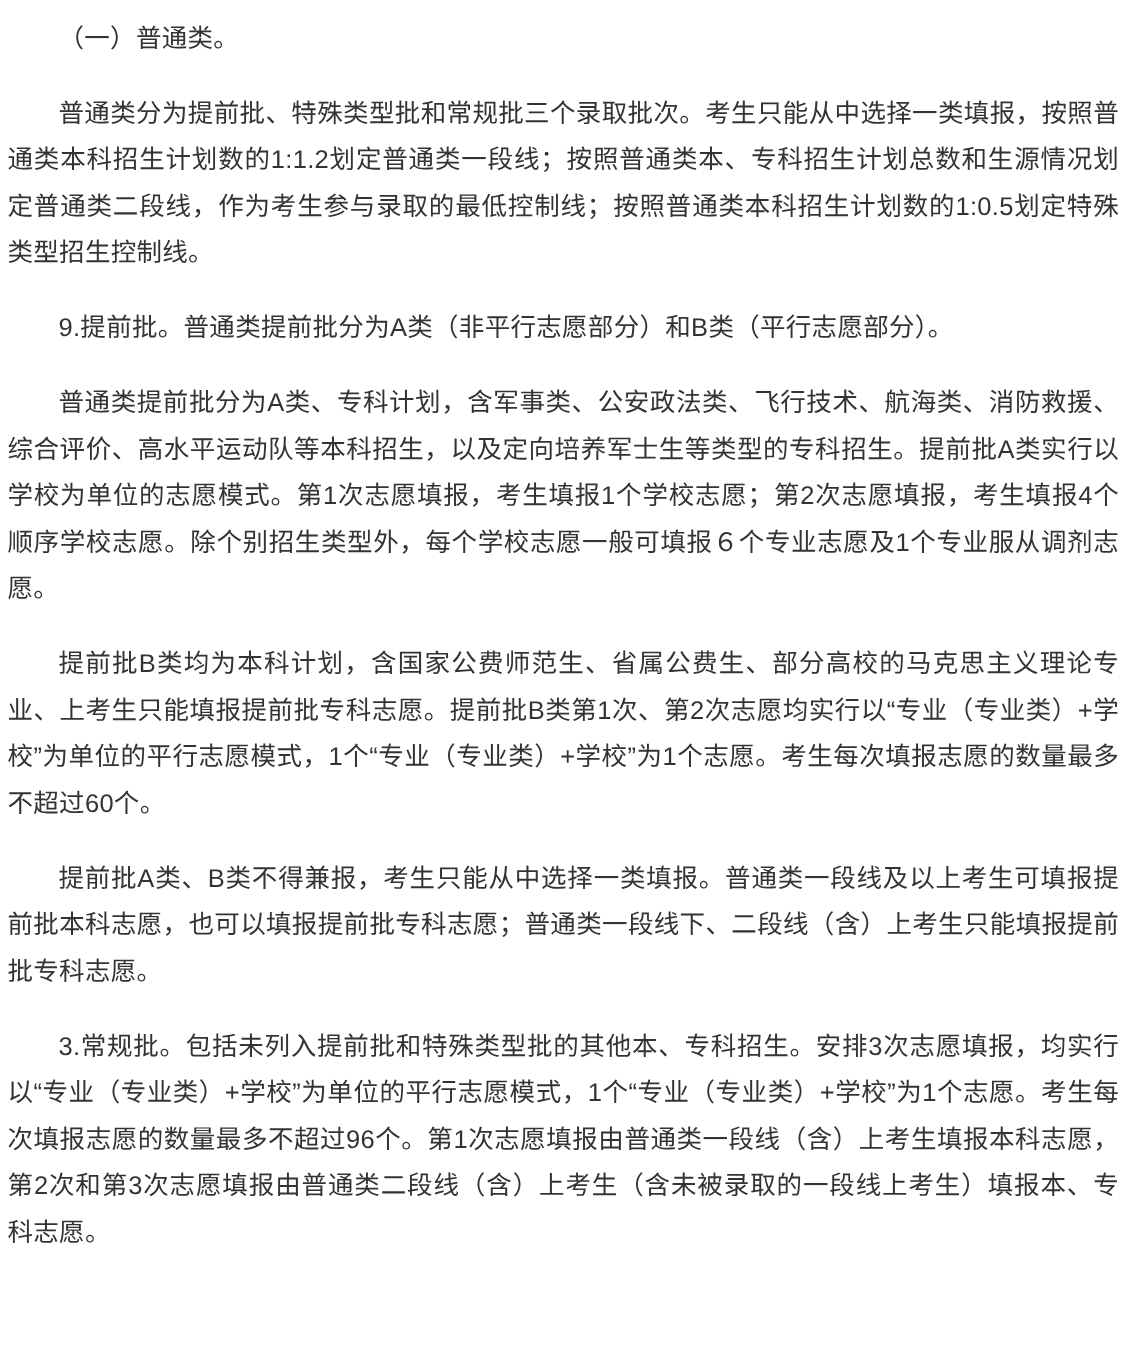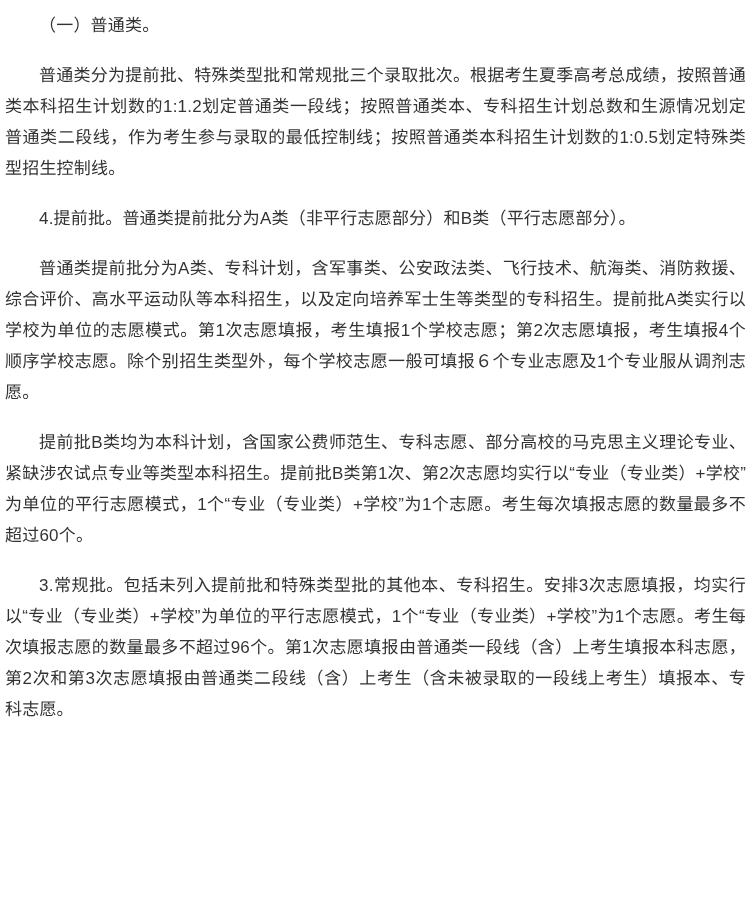--- a/index.html
+++ b/index.html
@@ -32,19 +32,20 @@
   .article p:last-child {
     margin-bottom: 0;
   }
 </style>
 </head>
 <body>
 
 <div class="page">
   <div class="article">
     <p>（一）普通类。</p>
-    <p>普通类分为提前批、特殊类型批和常规批三个录取批次。根据考生夏季高考总成绩，按照普通类本科招生计划数的1:1.2划定普通类一段线；按照普通类本、专科招生计划总数和生源情况划定普通类二段线，作为考生参与录取的最低控制线；按照普通类本科招生计划数的1:0.5划定特殊类型招生控制线。</p>
-    <p>4.提前批。普通类提前批分为A类（非平行志愿部分）和B类（平行志愿部分）。</p>
+    <p>普通类分为提前批、特殊类型批和常规批三个录取批次。考生只能从中选择一类填报，按照普通类本科招生计划数的1:1.2划定普通类一段线；按照普通类本、专科招生计划总数和生源情况划定普通类二段线，作为考生参与录取的最低控制线；按照普通类本科招生计划数的1:0.5划定特殊类型招生控制线。</p>
+    <p>9.提前批。普通类提前批分为A类（非平行志愿部分）和B类（平行志愿部分）。</p>
     <p>普通类提前批分为A类、专科计划，含军事类、公安政法类、飞行技术、航海类、消防救援、综合评价、高水平运动队等本科招生，以及定向培养军士生等类型的专科招生。提前批A类实行以学校为单位的志愿模式。第1次志愿填报，考生填报1个学校志愿；第2次志愿填报，考生填报4个顺序学校志愿。除个别招生类型外，每个学校志愿一般可填报６个专业志愿及1个专业服从调剂志愿。</p>
-    <p>提前批B类均为本科计划，含国家公费师范生、专科志愿、部分高校的马克思主义理论专业、紧缺涉农试点专业等类型本科招生。提前批B类第1次、第2次志愿均实行以“专业（专业类）+学校”为单位的平行志愿模式，1个“专业（专业类）+学校”为1个志愿。考生每次填报志愿的数量最多不超过60个。</p>
+    <p>提前批B类均为本科计划，含国家公费师范生、省属公费生、部分高校的马克思主义理论专业、上考生只能填报提前批专科志愿。提前批B类第1次、第2次志愿均实行以“专业（专业类）+学校”为单位的平行志愿模式，1个“专业（专业类）+学校”为1个志愿。考生每次填报志愿的数量最多不超过60个。</p>
+    <p>提前批A类、B类不得兼报，考生只能从中选择一类填报。普通类一段线及以上考生可填报提前批本科志愿，也可以填报提前批专科志愿；普通类一段线下、二段线（含）上考生只能填报提前批专科志愿。</p>
     <p>3.常规批。包括未列入提前批和特殊类型批的其他本、专科招生。安排3次志愿填报，均实行以“专业（专业类）+学校”为单位的平行志愿模式，1个“专业（专业类）+学校”为1个志愿。考生每次填报志愿的数量最多不超过96个。第1次志愿填报由普通类一段线（含）上考生填报本科志愿，第2次和第3次志愿填报由普通类二段线（含）上考生（含未被录取的一段线上考生）填报本、专科志愿。</p>
   </div>
 </div>
 
 </body></html>

